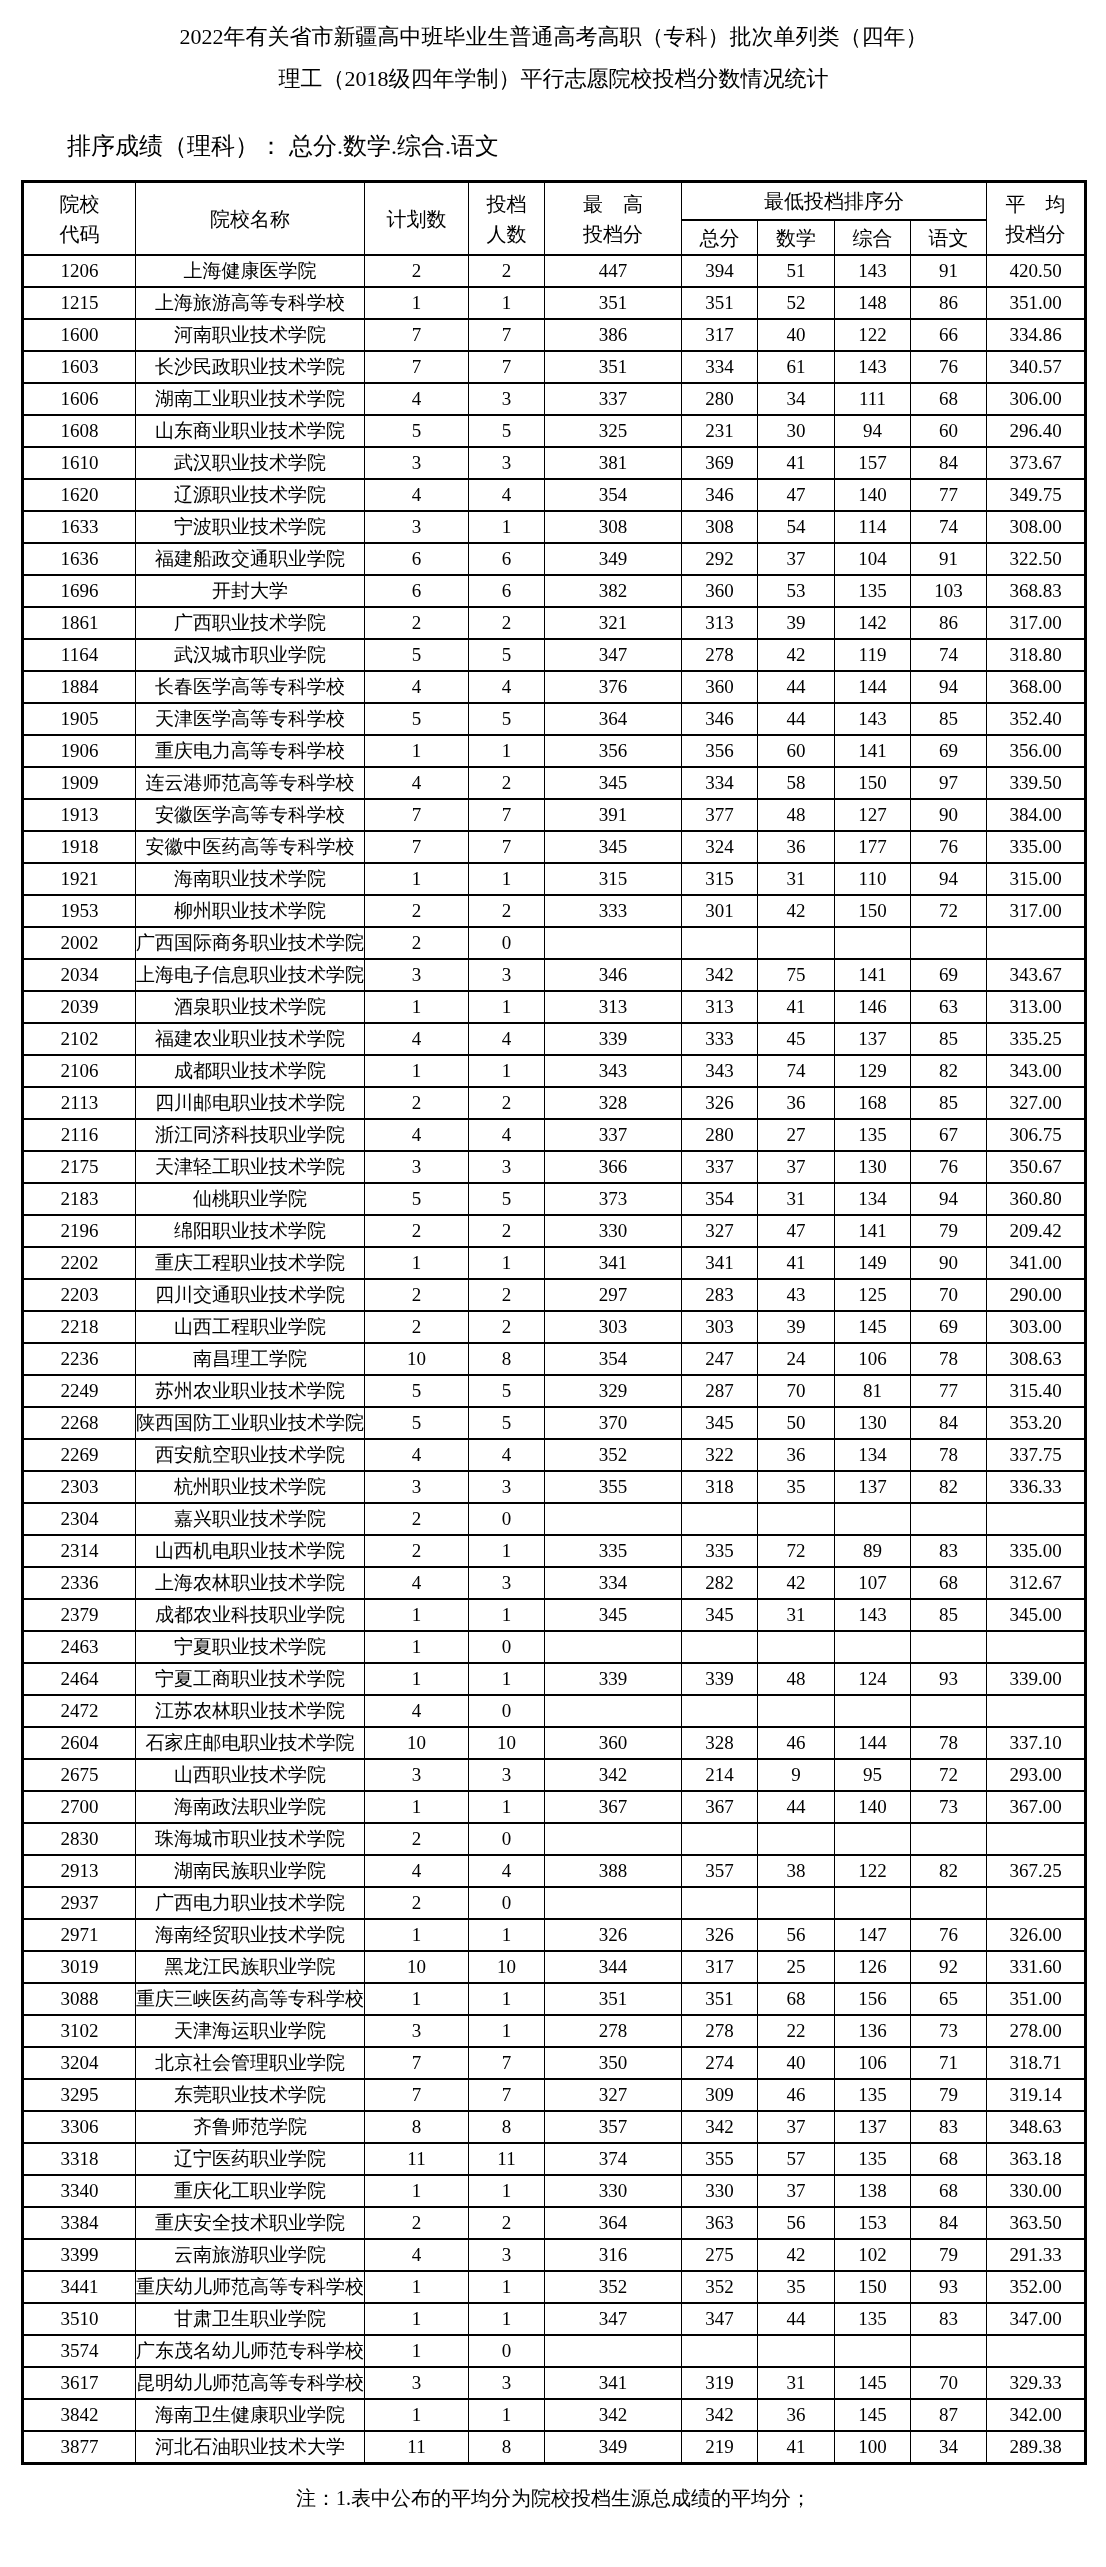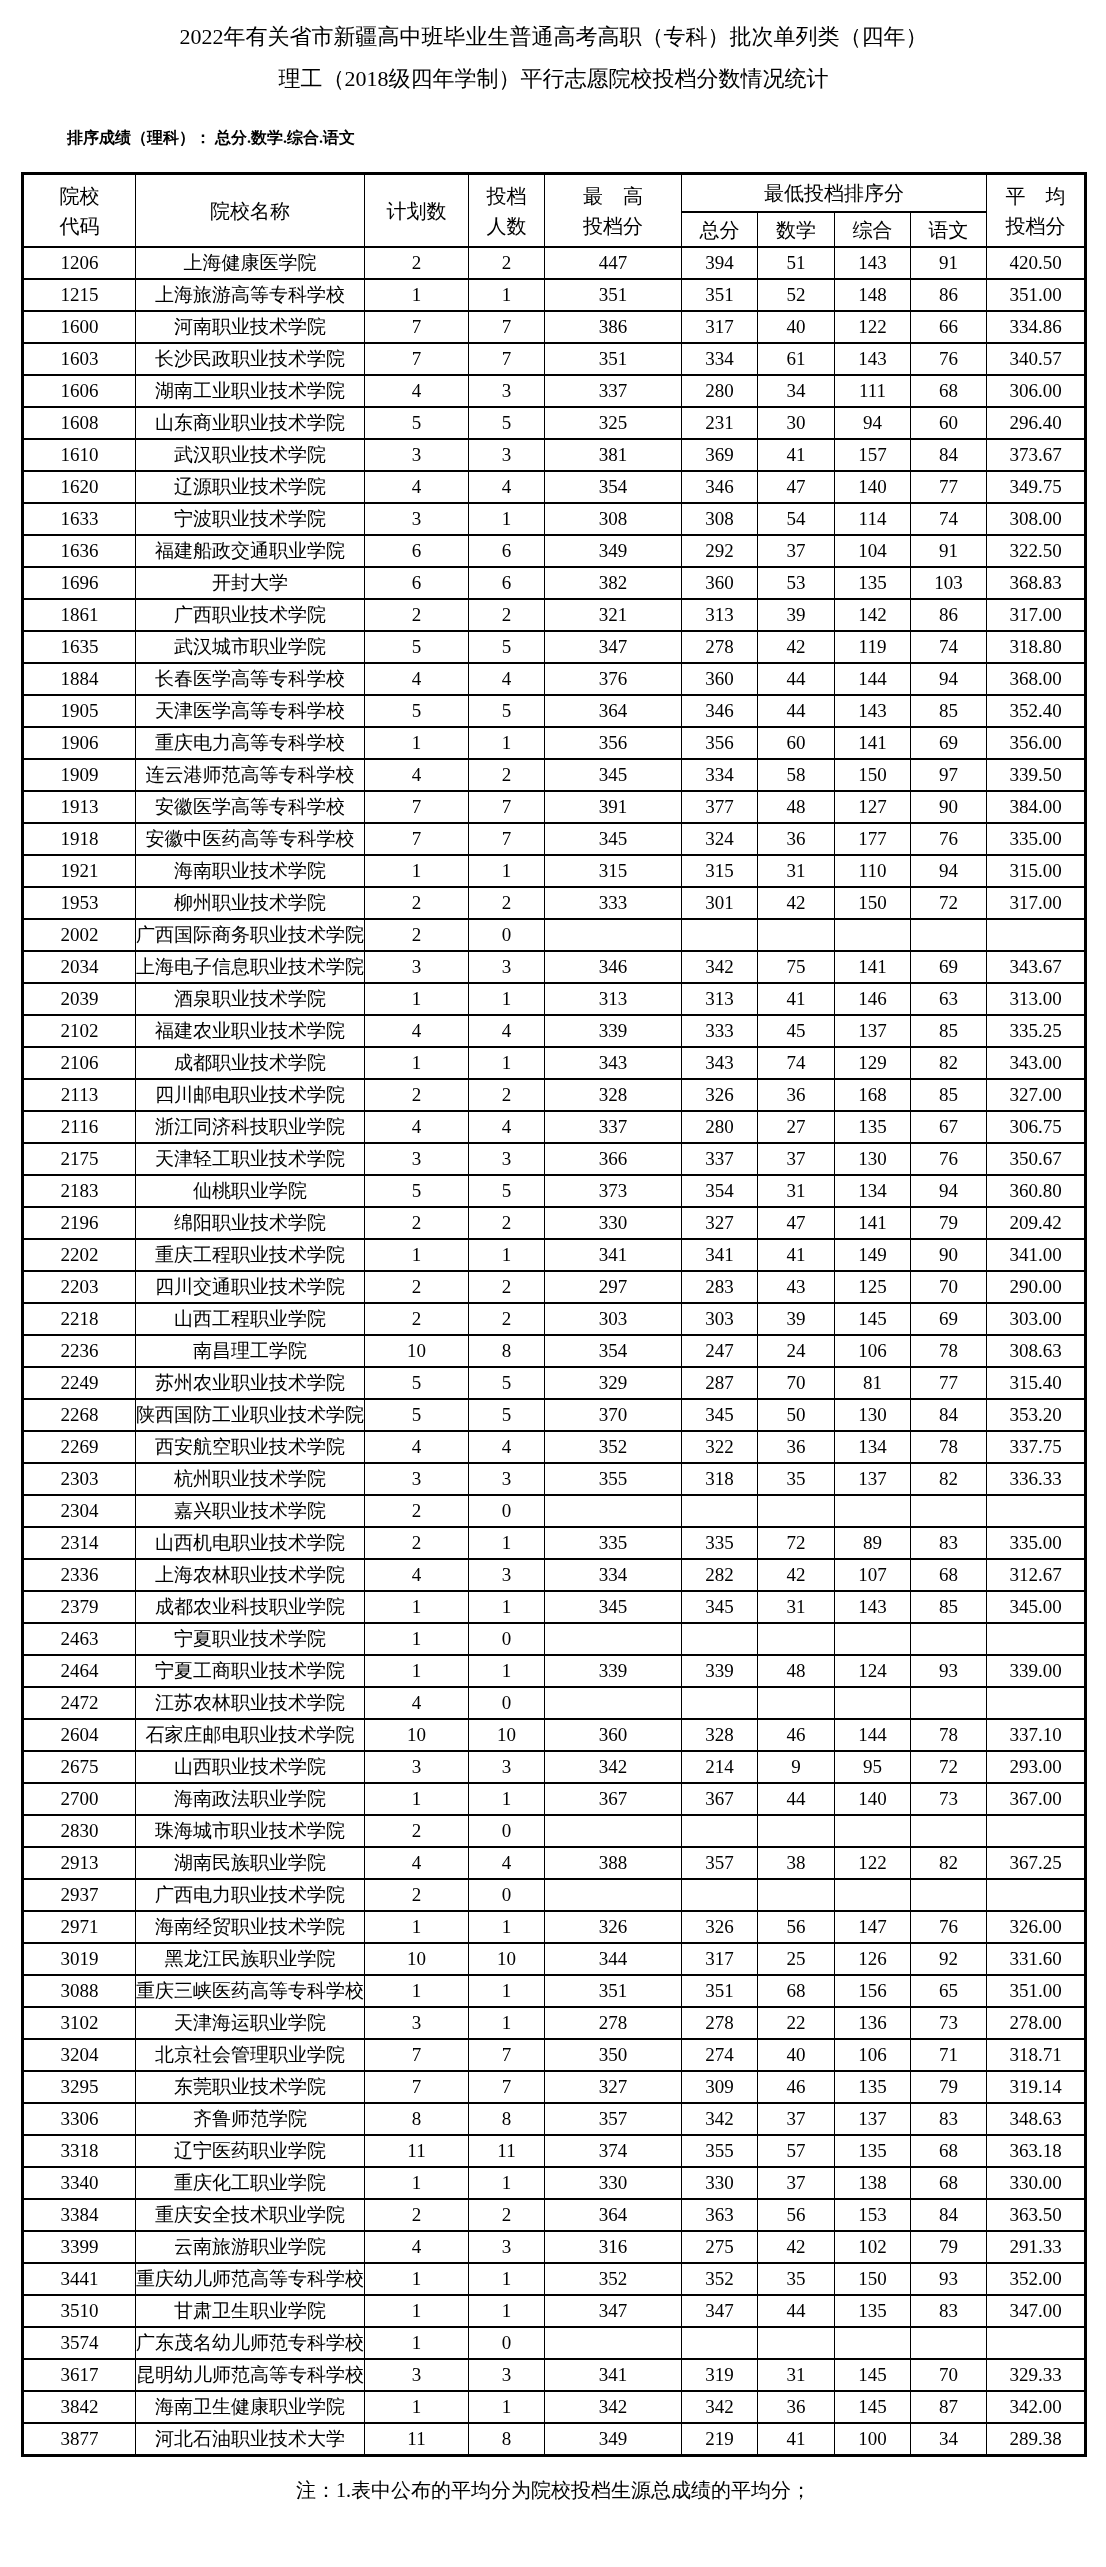--- a/index.html
+++ b/index.html
@@ -18,24 +18,23 @@
   }
   .title {
     margin: 0 30px;
     text-align: center;
     font-size: 22px;
     font-weight: normal;
     line-height: 42px;
   }
   .title-line { display: block; }
   .subtitle {
-    margin: 24px 0 0 46px;
-    font-size: 16px;
+    margin: 32px 0 0 46px;
+    font-size: 24px;
     line-height: 28px;
-    font-weight: bold;
   }
   table.score-table {
     margin-top: 20px;
     width: 1063px;
     table-layout: fixed;
     border-collapse: collapse;
     border: 3px solid #000000;
   }
   table.score-table th,
   table.score-table td {
@@ -253,21 +252,21 @@
           <td>2</td>
           <td>2</td>
           <td>321</td>
           <td>313</td>
           <td>39</td>
           <td>142</td>
           <td>86</td>
           <td>317.00</td>
         </tr>
         <tr>
-          <td>1635</td>
+          <td>1164</td>
           <td>武汉城市职业学院</td>
           <td>5</td>
           <td>5</td>
           <td>347</td>
           <td>278</td>
           <td>42</td>
           <td>119</td>
           <td>74</td>
           <td>318.80</td>
         </tr>

